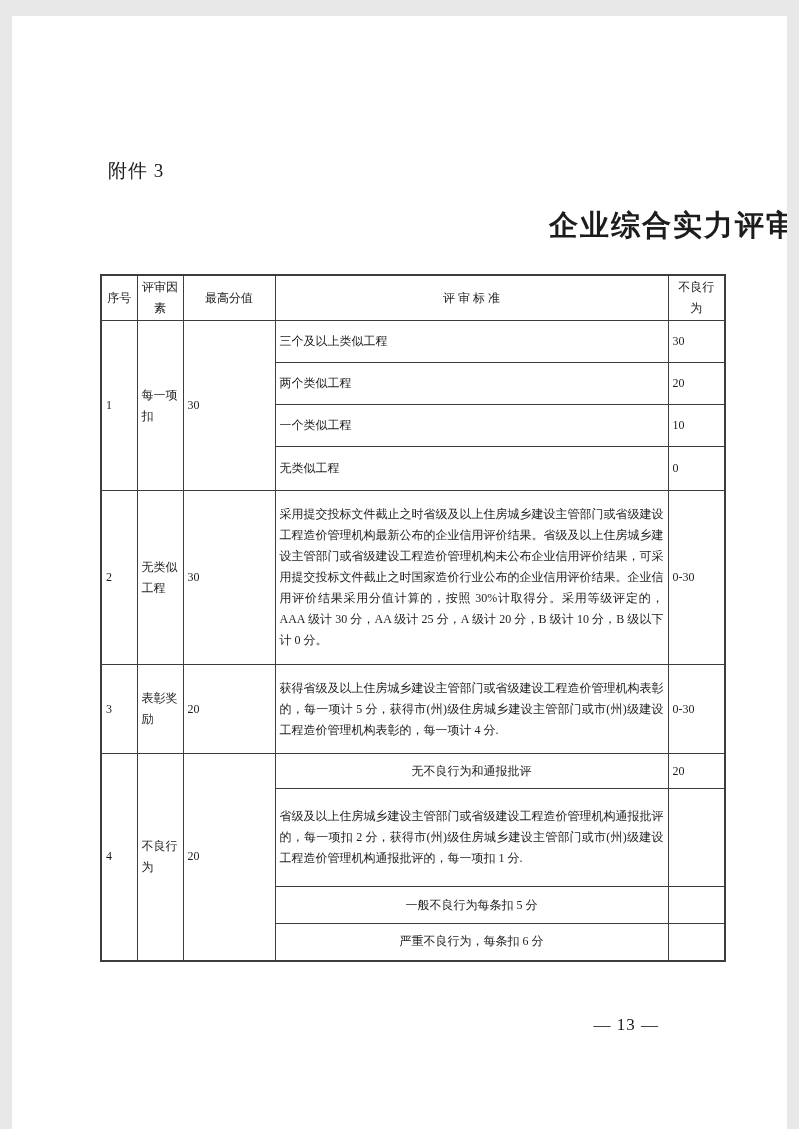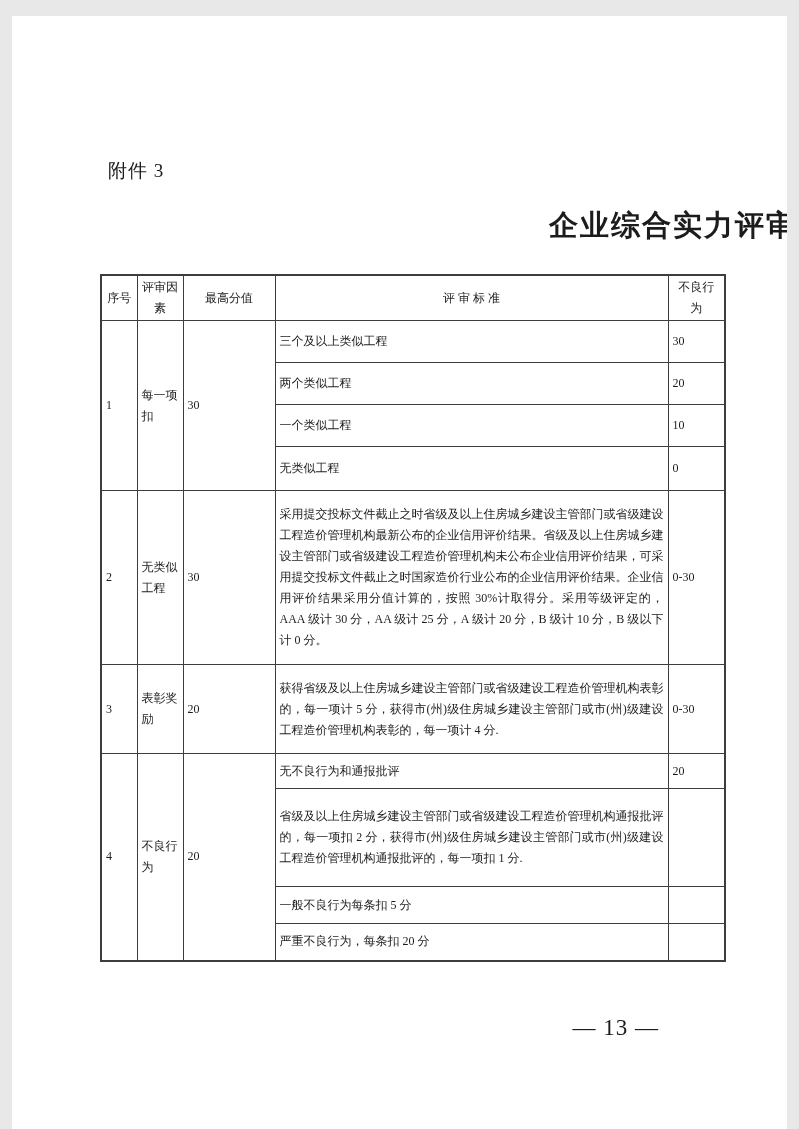--- a/index.html
+++ b/index.html
@@ -50,27 +50,27 @@
     overflow: hidden;
   }
   .review-table { border: 2px solid #3d3d3d; }
   .c  { text-align: left; }
   .j  {
     text-align: justify;
     text-align-last: left;
     padding: 2px 6px 2px 7px;
     line-height: 21.7px;
   }
-  .plain { text-align: left; padding-left: 7px; }
+  .plain { text-align: center; padding-left: 7px; }
   .hdr { text-align: center; line-height: 20px; }
   .page-number {
     position: absolute;
     top: 999px;
     right: 128px;
-    font-size: 23px;
+    font-size: 17px;
     letter-spacing: 1px;
   }
 </style>
 </head>
 <body>
 
 <div class="page">
 
   <div class="attachment">附件 3</div>
 
@@ -138,21 +138,21 @@
       </tr>
       <tr style="height:98px">
         <td class="j">省级及以上住房城乡建设主管部门或省级建设工程造价管理机构通报批评的，每一项扣 2 分，获得市(州)级住房城乡建设主管部门或市(州)级建设工程造价管理机构通报批评的，每一项扣 1 分.</td>
         <td class="c"></td>
       </tr>
       <tr style="height:37px">
         <td class="plain">一般不良行为每条扣 5 分</td>
         <td class="c"></td>
       </tr>
       <tr style="height:37px">
-        <td class="plain">严重不良行为，每条扣 20 分</td>
+        <td class="plain">严重不良行为，每条扣 6 分</td>
         <td class="c"></td>
       </tr>
     </tbody>
   </table>
 
   <div class="page-number">— 13 —</div>
 
 </div>
 
 </body></html>

